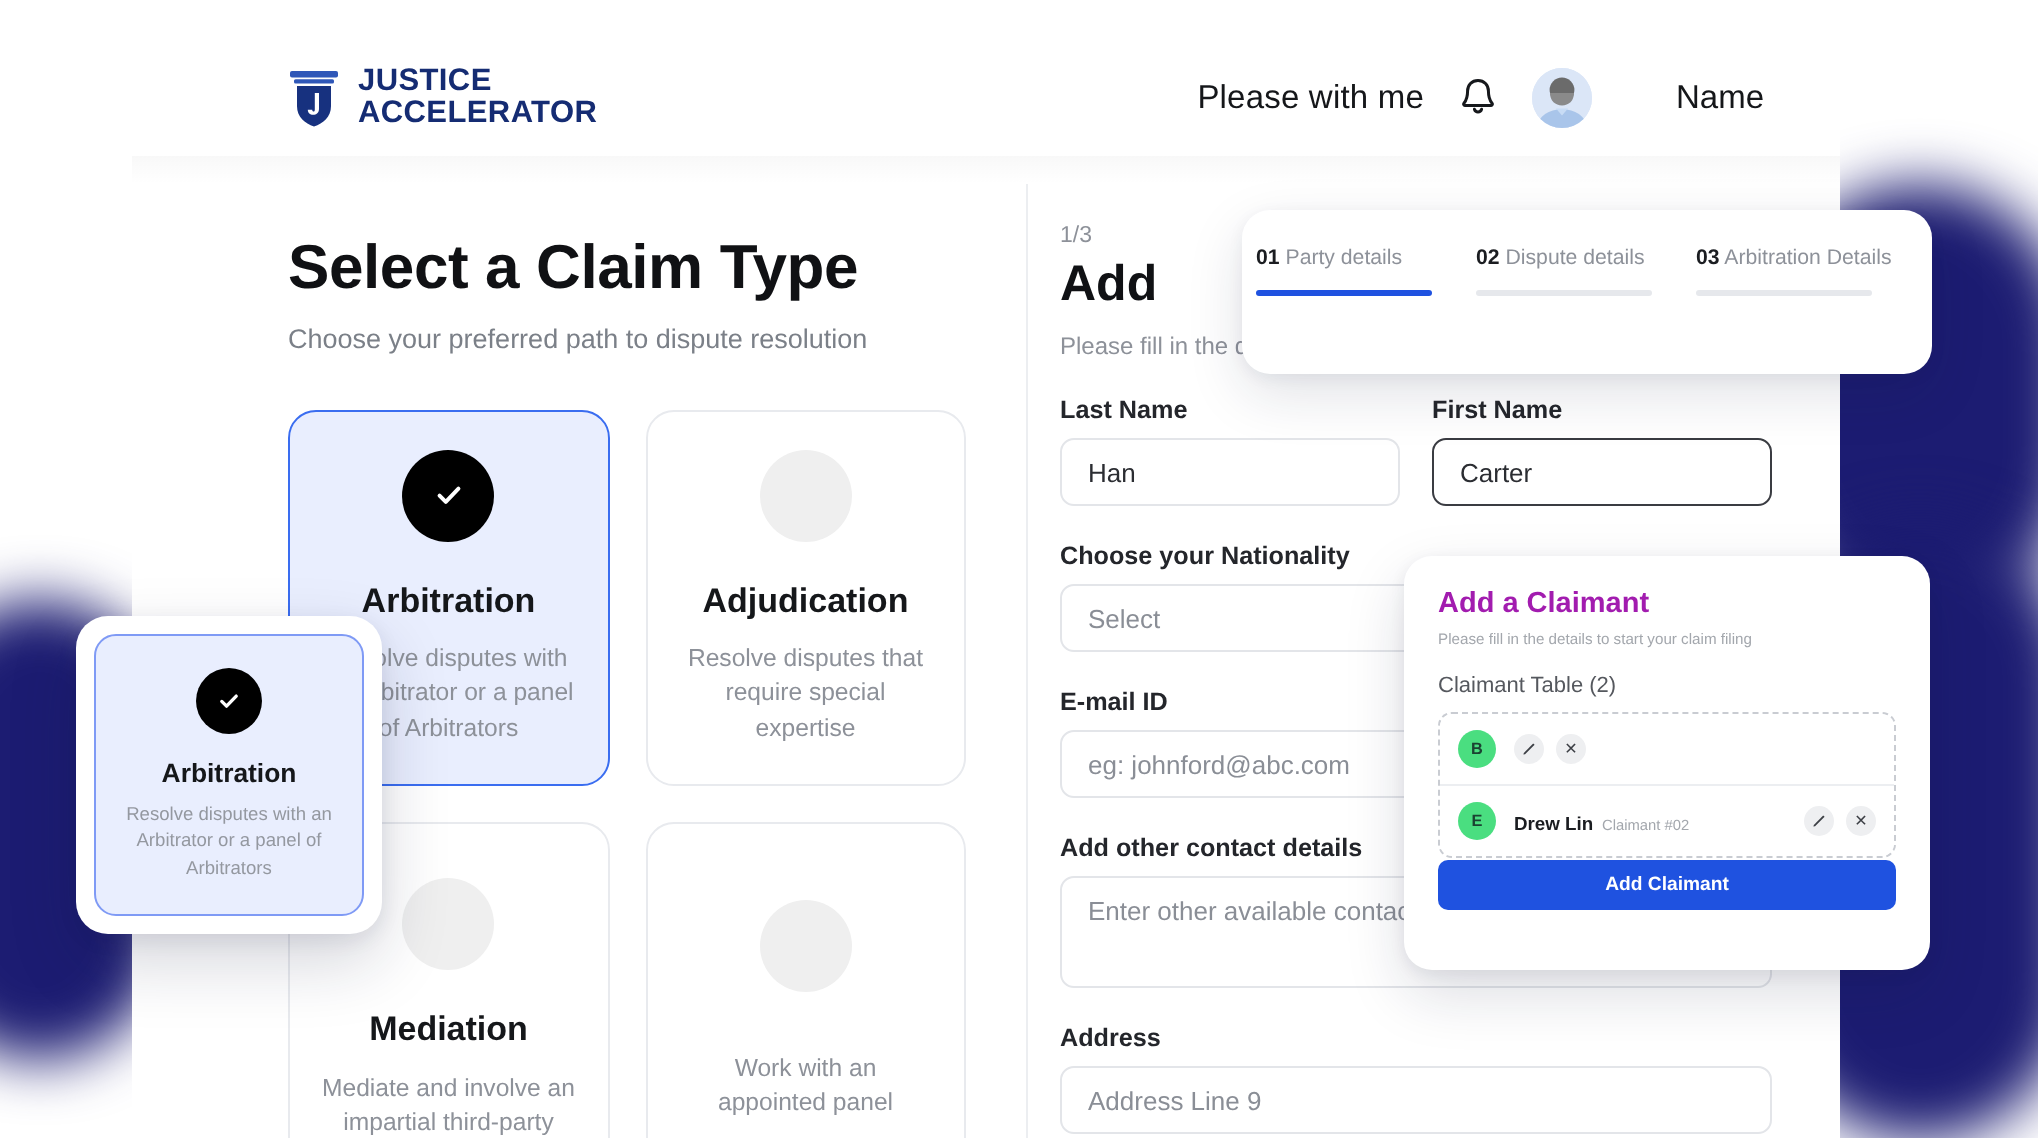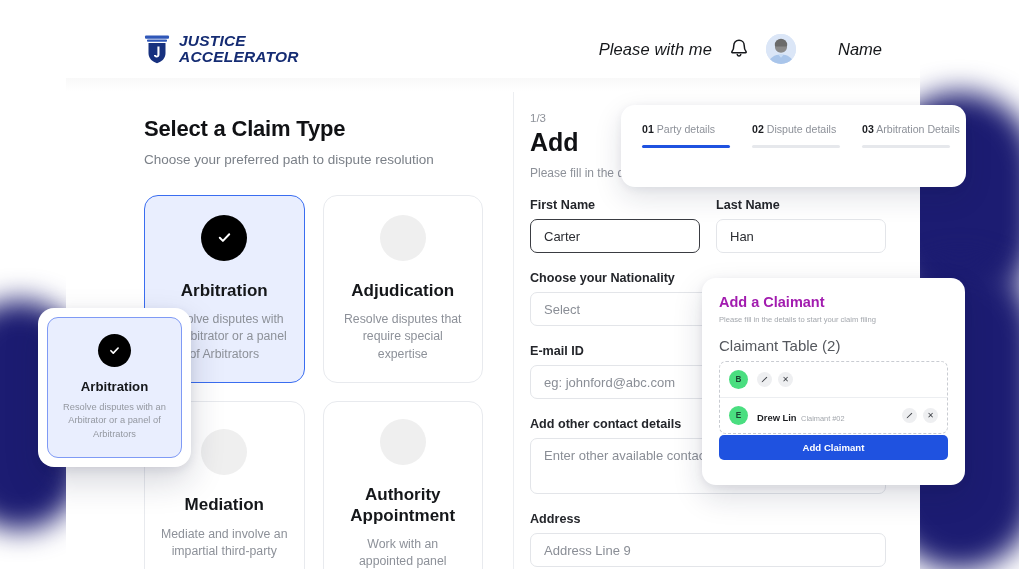--- a/index.html
+++ b/index.html
@@ -21,21 +21,21 @@
   .window {
     position: absolute; left: 66px; top: 6px; width: 854px; height: 563px;
     background: #ffffff;
     border-top-left-radius: 26px; border-top-right-radius: 26px;
     overflow: hidden;
   }
 
   
   .hdr {
     position: relative; height: 86px; background:#fff;
-    display: flex; align-items: center; padding: 0 38px 0 78px; font-style: italic;
+    display: flex; align-items: center; padding: 0 38px 0 78px;
   }
   .hdr:after{
     content:""; position:absolute; left:0; right:0; bottom:0; height:14px;
     background: linear-gradient(to bottom, rgba(0,0,0,0.028), rgba(0,0,0,0));
   }
   .logo-wrap { display:flex; align-items:center; gap:9px; }
   .logo-mark { width: 26px; height: 30px; display:block; }
   .logo-text { line-height: 1.03; }
   .logo-text .l1, .logo-text .l2 {
     display:block; font-weight: 800; color:#152c73; letter-spacing:0.2px;
@@ -54,21 +54,21 @@
 
   
   .body { display:flex; height: 477px; }
 
   
   .left {
     width: 448px; padding: 24px 30px 0 78px; background:#fff;
     border-right: 1px solid #eceef1;
     position: relative;
   }
-  .page-title { font-size: 22px; font-weight: 700; color:#101114; letter-spacing:-0.2px; }
+  .page-title { font-size: 31px; font-weight: 700; color:#101114; letter-spacing:-0.2px; }
   .page-sub { margin-top: 10px; font-size: 13.5px; color:#7b8088; }
 
   .cards { margin-top: 28px; display: grid; grid-template-columns: 1fr 1fr; gap: 18px; }
   .ctype {
     height: 188px; border-radius: 14px; border: 1px solid #e8eaee; background:#fff;
     display:flex; flex-direction:column; align-items:center; justify-content:center;
     padding: 14px 16px; text-align:center;
   }
   .ctype.sel { background:#e9eefe; border:1.6px solid #3a6df0; }
   .ctype .bubble { width: 46px; height: 46px; border-radius:50%; background:#efefef; margin-bottom: 20px; }
@@ -94,39 +94,39 @@
   }
   .finput.focused { border:1.5px solid #3a3c42; }
   .finput.ph { color:#8a8e96; }
   .ftext { height: 56px; align-items:flex-start; padding-top:9px; }
 
   
   .stepper-card {
     position:absolute; left: 621px; top: 105px; width: 345px; height: 82px;
     background:#fff; border-radius: 14px;
     box-shadow: 0 10px 28px rgba(23,30,60,.13), 0 2px 8px rgba(23,30,60,.06);
-    display:flex; align-items:flex-start; padding: 18px 16px 0 21px; gap: 22px;
+    display:flex; align-items:flex-start; padding: 18px 16px 0 7px; gap: 22px;
     z-index: 8;
   }
   .step { width: 88px; }
   .step .slab { font-size: 10.6px; color:#8d9199; white-space:nowrap; }
   .step .slab b { color:#1b1d21; font-weight:700; }
   .step .sbar { margin-top: 10px; height: 3px; border-radius:2px; background:#e6e8ec; }
   .step.active .sbar { background:#1f52e0; }
 
   
   .claimant-card {
     position:absolute; left: 702px; top: 278px; width: 263px; height: 207px;
     background:#fff; border-radius: 14px;
     box-shadow: 0 12px 30px rgba(23,30,60,.15), 0 2px 8px rgba(23,30,60,.07);
     padding: 16px 17px 0 17px; z-index: 9;
   }
   .cc-title { font-size: 14.5px; font-weight:700; color:#a21caf; }
   .cc-sub { margin-top: 5px; font-size: 7.6px; color:#a3a7ad; }
-  .cc-tablelabel { margin-top: 13px; font-size: 15px; color:#55585e; }
+  .cc-tablelabel { margin-top: 13px; font-size: 11px; color:#55585e; }
   .cc-table { margin-top: 7px; border: 1px dashed #c9ccd2; border-radius: 7px; overflow:hidden; }
   .cc-row { display:flex; align-items:center; gap: 9px; padding: 8px 9px; }
   .cc-row + .cc-row { border-top: 1px solid #eceef1; }
   .cc-av {
     width:19px; height:19px; border-radius:50%; background:#4ade80; color:#1b4332;
     font-size: 8.2px; font-weight:700; display:flex; align-items:center; justify-content:center; flex:0 0 auto;
   }
   .cc-names { flex:1; min-width:0; }
   .cc-n { font-size: 9.4px; font-weight:700; color:#1b1d21; line-height:1.25; }
   .cc-s { font-size: 7.4px; color:#a3a7ad; margin-top:1px; }
@@ -229,40 +229,39 @@
           </div>
 
           <div class="ctype">
             <div class="bubble"></div>
             <div class="cname">Mediation</div>
             <div class="cdesc">Mediate and involve an impartial third-party</div>
           </div>
 
           <div class="ctype">
             <div class="bubble"></div>
-            <div class="cname">Authority Appointment</div>
             <div class="cdesc">Work with an appointed panel</div>
           </div>
 
         </div>
       </div>
 
       <div class="right">
         <div class="step-count">1/3</div>
         <div class="form-title">Add</div>
         <div class="form-sub">Please fill in the details to start your claim filing</div>
 
         <div class="frow">
           <div class="fgroup">
+            <span class="flabel">Last Name</span>
+            <div class="finput">Han</div>
+          </div>
+          <div class="fgroup">
             <span class="flabel">First Name</span>
             <div class="finput focused">Carter</div>
-          </div>
-          <div class="fgroup">
-            <span class="flabel">Last Name</span>
-            <div class="finput">Han</div>
           </div>
         </div>
 
         <div class="frow">
           <div class="fgroup">
             <span class="flabel">Choose your Nationality</span>
             <div class="finput ph">Select</div>
           </div>
         </div>
 

